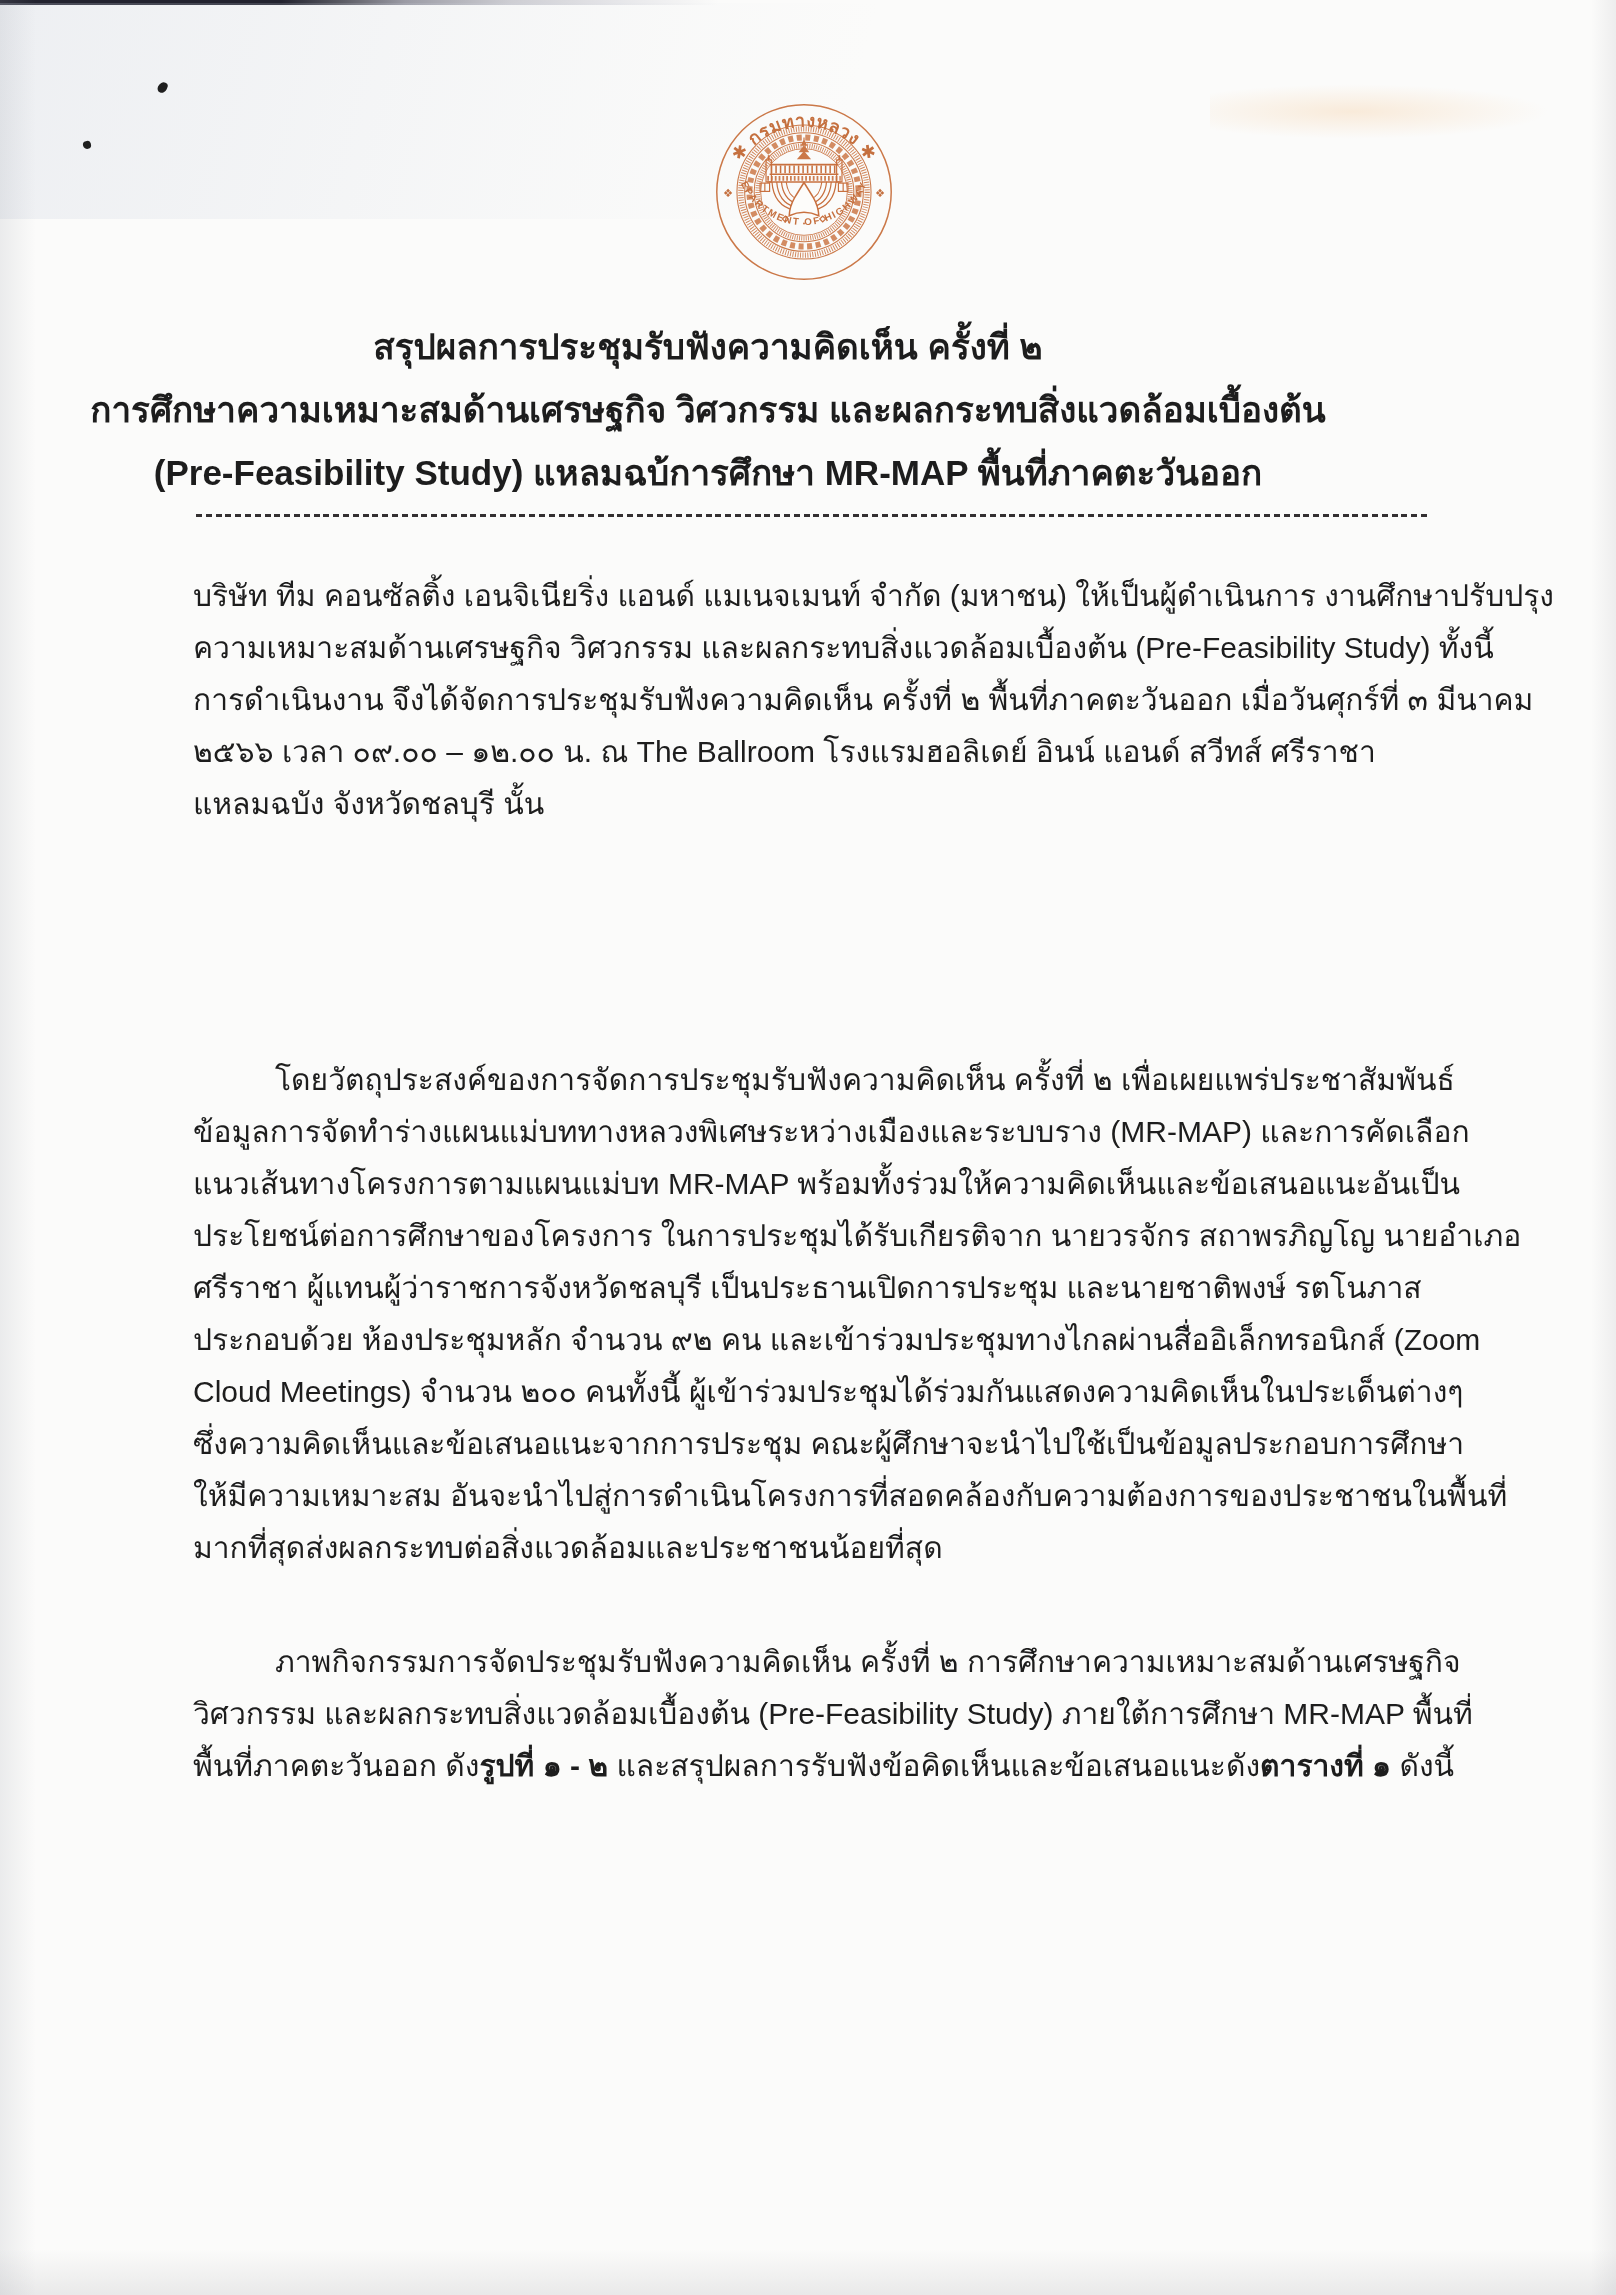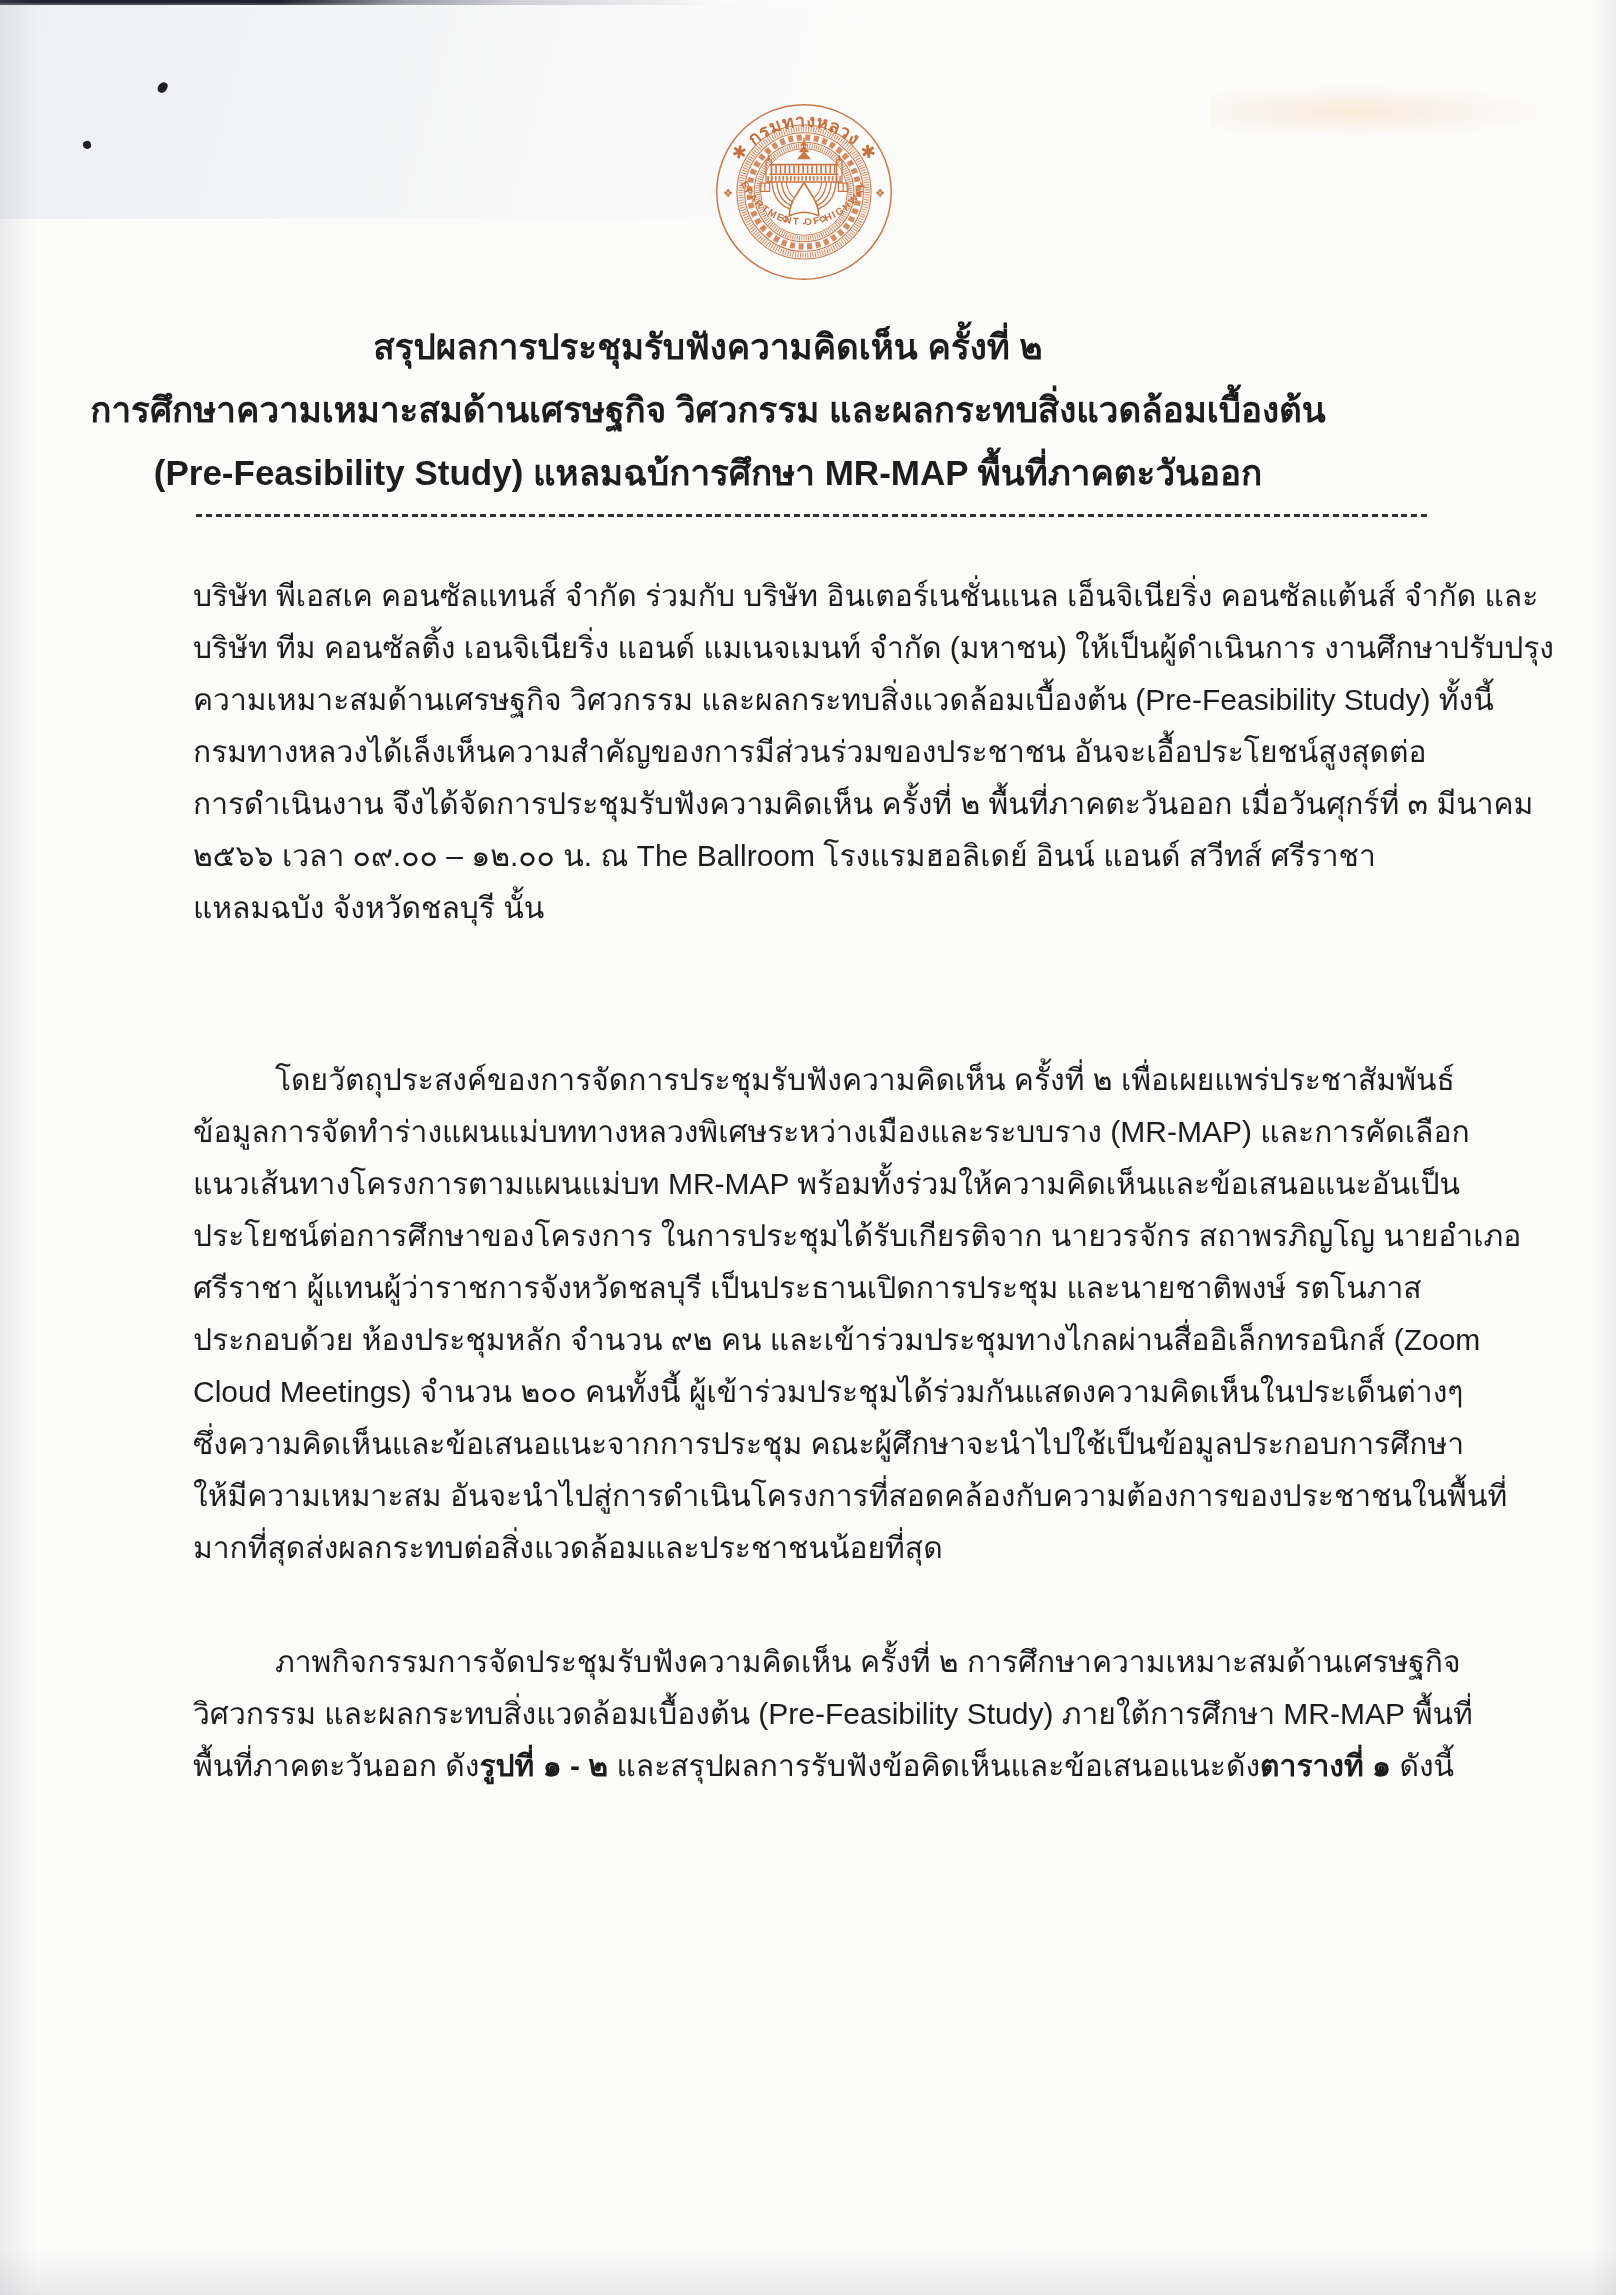--- a/index.html
+++ b/index.html
@@ -119,24 +119,22 @@
 
   <div class="title">
     <div class="tline">สรุปผลการประชุมรับฟังความคิดเห็น ครั้งที่ ๒</div>
     <div class="tline">การศึกษาความเหมาะสมด้านเศรษฐกิจ วิศวกรรม และผลกระทบสิ่งแวดล้อมเบื้องต้น</div>
     <div class="tline">(Pre-Feasibility Study) แหลมฉบ้การศึกษา MR-MAP พื้นที่ภาคตะวันออก</div>
   </div>
 
   <div class="sep"></div>
 
   <div class="para p1">
-    <div class="line">บริษัท พีเอสเค คอนซัลแทนส์ จำกัด ร่วมกับ บริษัท อินเตอร์เนชั่นแนล เอ็นจิเนียริ่ง คอนซัลแต้นส์ จำกัด และ</div>
     <div class="line">บริษัท ทีม คอนซัลติ้ง เอนจิเนียริ่ง แอนด์ แมเนจเมนท์ จำกัด (มหาชน) ให้เป็นผู้ดำเนินการ งานศึกษาปรับปรุง</div>
     <div class="line">ความเหมาะสมด้านเศรษฐกิจ วิศวกรรม และผลกระทบสิ่งแวดล้อมเบื้องต้น (Pre-Feasibility Study) ทั้งนี้</div>
-    <div class="line">กรมทางหลวงได้เล็งเห็นความสำคัญของการมีส่วนร่วมของประชาชน อันจะเอื้อประโยชน์สูงสุดต่อ</div>
     <div class="line">การดำเนินงาน จึงได้จัดการประชุมรับฟังความคิดเห็น ครั้งที่ ๒ พื้นที่ภาคตะวันออก เมื่อวันศุกร์ที่ ๓ มีนาคม</div>
     <div class="line">๒๕๖๖ เวลา ๐๙.๐๐ – ๑๒.๐๐ น. ณ The Ballroom โรงแรมฮอลิเดย์ อินน์ แอนด์ สวีทส์ ศรีราชา</div>
     <div class="line">แหลมฉบัง จังหวัดชลบุรี นั้น</div>
   </div>
 
   <div class="para p2">
     <div class="line indent">โดยวัตถุประสงค์ของการจัดการประชุมรับฟังความคิดเห็น ครั้งที่ ๒ เพื่อเผยแพร่ประชาสัมพันธ์</div>
     <div class="line">ข้อมูลการจัดทำร่างแผนแม่บททางหลวงพิเศษระหว่างเมืองและระบบราง (MR-MAP) และการคัดเลือก</div>
     <div class="line">แนวเส้นทางโครงการตามแผนแม่บท MR-MAP พร้อมทั้งร่วมให้ความคิดเห็นและข้อเสนอแนะอันเป็น</div>
     <div class="line">ประโยชน์ต่อการศึกษาของโครงการ ในการประชุมได้รับเกียรติจาก นายวรจักร สถาพรภิญโญ นายอำเภอ</div>

